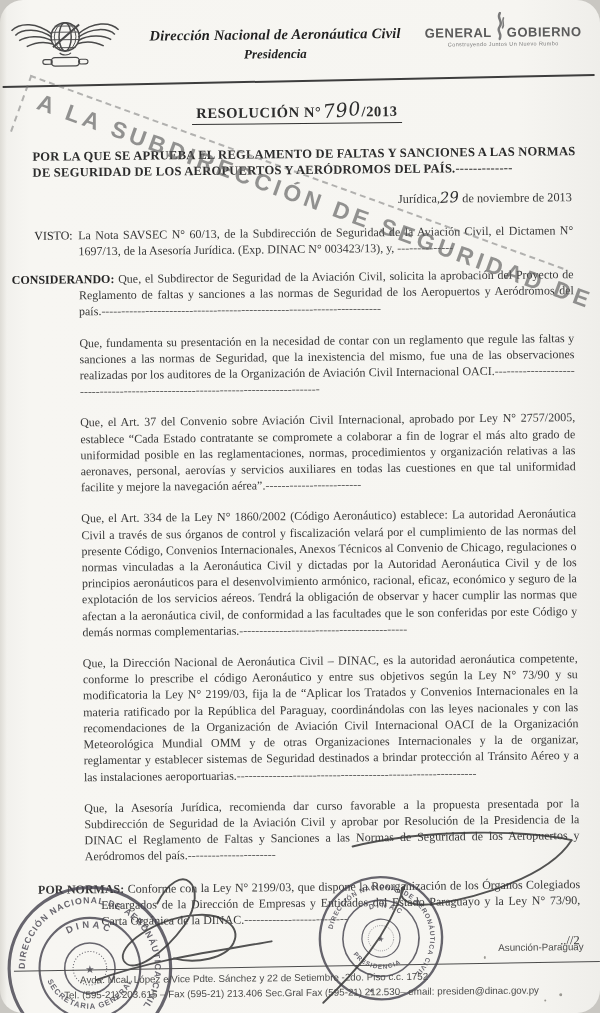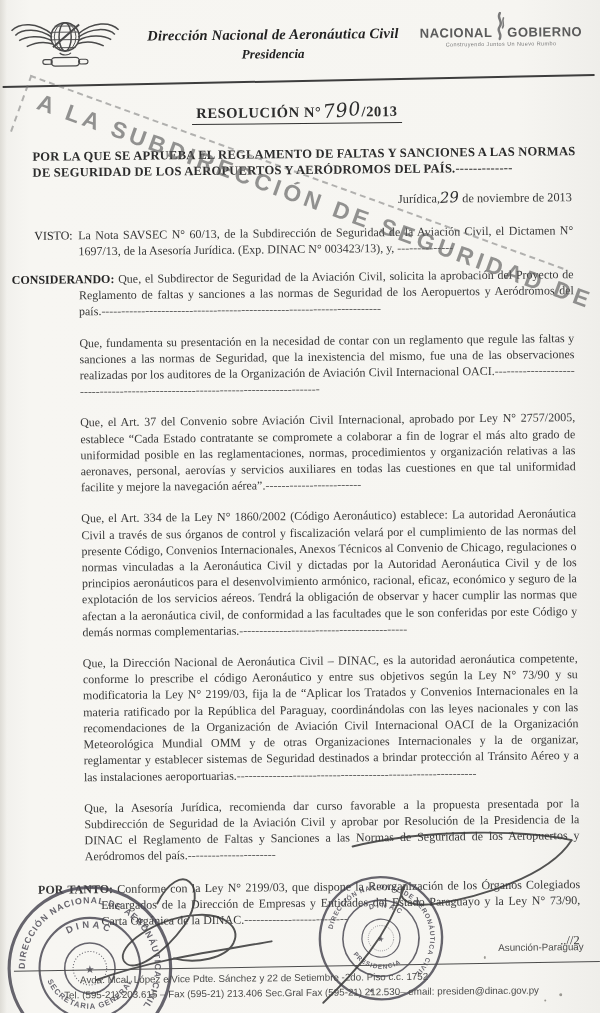--- a/index.html
+++ b/index.html
@@ -1,20 +1,20 @@
 <!DOCTYPE html>
 <html><head>
 <meta charset="utf-8">
 <style>
   html,body{margin:0;padding:0;}
   body{background:#c9c7c2;font-family:"Liberation Serif",serif;}
   .page{
     position:relative;width:600px;height:1013px;margin:0 auto;
     background:linear-gradient(90deg,#dedcd6 0px,#f2f1ed 7px,#f7f6f2 30px,#f6f5f1 520px,#efeeea 600px);
-    overflow:hidden;color:#383838;
+    overflow:hidden;color:#383838;border-radius:23px;
   }
   .tilt{position:absolute;inset:0;transform:rotate(-0.6deg);transform-origin:50% 40%;}
   
   .hdr{display:flex;align-items:flex-start;padding:10px 14px 0 12px;}
   .hdr-logo{flex:0 0 118px;}
   .hdr-center{flex:1;text-align:center;padding-top:16px;}
   .org{font-style:italic;font-weight:bold;font-size:14.5px;color:#222;letter-spacing:.2px;}
   .org-sub{font-style:italic;font-weight:bold;font-size:13px;color:#222;margin-top:3px;}
   .gov{flex:0 0 158px;padding-top:4px;text-align:center;color:#5b5b5b;}
   .gov-row{display:flex;align-items:flex-end;justify-content:center;font-family:"Liberation Sans",sans-serif;font-weight:bold;font-size:13px;letter-spacing:.5px;}
@@ -78,21 +78,21 @@
           <rect x="36" y="50" width="10" height="5" rx="2.5" stroke-width="1.2"></rect>
           <rect x="74" y="50" width="10" height="5" rx="2.5" stroke-width="1.2"></rect>
         </svg>
       </div>
       <div class="hdr-center">
         <div class="org">Dirección Nacional de Aeronáutica Civil</div>
         <div class="org-sub">Presidencia</div>
       </div>
       <div class="gov">
         <div class="gov-row">
-          <span>NACIONAL</span>
+          <span>GENERAL</span>
           <svg width="13" height="30" viewBox="0 0 13 30" fill="none" stroke="#7a7a7a" stroke-width="2.4" stroke-linecap="round">
             <path d="M7,1 C3,7 11,9 6.5,15 C3,19.5 9.5,21 6.5,27"></path>
             <path d="M10.5,6 C8.5,10 12,12 9.5,16" stroke-width="1.6"></path>
           </svg>
           <span>GOBIERNO</span>
         </div>
         <div class="gov-tag">Construyendo Juntos Un Nuevo Rumbo</div>
       </div>
     </div>
     <hr class="hdr-rule">
@@ -112,21 +112,21 @@
       </div>
 
       <p class="hangpara"><b>CONSIDERANDO:</b> <span>Que, el Subdirector de Seguridad de la Aviación Civil, solicita la aprobación del Proyecto de Reglamento de faltas y sanciones a las normas de Seguridad de los Aeropuertos y Aeródromos del país.----------------------------------------------------------------------</span></p>
 
       <p class="que">Que, fundamenta su presentación en la necesidad de contar con un reglamento que regule las faltas y sanciones a las normas de Seguridad, que la inexistencia del mismo, fue una de las observaciones realizadas por los auditores de la Organización de Aviación Civil Internacional OACI.--------------------------------------------------------------------------------</p>
       <p class="que">Que, el Art. 37 del Convenio sobre Aviación Civil Internacional, aprobado por Ley N° 2757/2005, establece “Cada Estado contratante se compromete a colaborar a fin de lograr el más alto grado de uniformidad posible en las reglamentaciones, normas, procedimientos y organización relativas a las aeronaves, personal, aerovías y servicios auxiliares en todas las cuestiones en que tal uniformidad facilite y mejore la navegación aérea”.------------------------</p>
       <p class="que">Que, el Art. 334 de la Ley N° 1860/2002 (Código Aeronáutico) establece: La autoridad Aeronáutica Civil a través de sus órganos de control y fiscalización velará por el cumplimiento de las normas del presente Código, Convenios Internacionales, Anexos Técnicos al Convenio de Chicago, regulaciones o normas vinculadas a la Aeronáutica Civil y dictadas por la Autoridad Aeronáutica Civil y de los principios aeronáuticos para el desenvolvimiento armónico, racional, eficaz, económico y seguro de la explotación de los servicios aéreos. Tendrá la obligación de observar y hacer cumplir las normas que afectan a la aeronáutica civil, de conformidad a las facultades que le son conferidas por este Código y demás normas complementarias.------------------------------------------</p>
       <p class="que">Que, la Dirección Nacional de Aeronáutica Civil – DINAC, es la autoridad aeronáutica competente, conforme lo prescribe el código Aeronáutico y entre sus objetivos según la Ley N° 73/90 y su modificatoria la Ley N° 2199/03, fija la de “Aplicar los Tratados y Convenios Internacionales en la materia ratificado por la República del Paraguay, coordinándolas con las leyes nacionales y con las recomendaciones de la Organización de Aviación Civil Internacional OACI de la Organización Meteorológica Mundial OMM y de otras Organizaciones Internacionales y la de organizar, reglamentar y establecer sistemas de Seguridad destinados a brindar protección al Tránsito Aéreo y a las instalaciones aeroportuarias.------------------------------------------------------------</p>
       <p class="que">Que, la Asesoría Jurídica, recomienda dar curso favorable a la propuesta presentada por la Subdirección de Seguridad de la Aviación Civil y aprobar por Resolución de la Presidencia de la DINAC el Reglamento de Faltas y Sanciones a las Normas de Seguridad de los Aeropuertos y Aeródromos del país.----------------------</p>
 
-      <p class="pt"><b>POR TANTO:</b> <span>Conforme con la Ley N° 2199/03, que dispone la Reorganización de los Órganos Colegiados Encargados de la Dirección de Empresas y Entidades del Estado Paraguayo y la Ley N° 73/90, Carta Orgánica de la DINAC.--------------------------</span></p>
+      <p class="pt"><b>POR NORMAS:</b> <span>Conforme con la Ley N° 2199/03, que dispone la Reorganización de los Órganos Colegiados Encargados de la Dirección de Empresas y Entidades del Estado Paraguayo y la Ley N° 73/90, Carta Orgánica de la DINAC.--------------------------</span></p>
     </div>
 
     <div class="routing-border"></div>
     <div class="routing">A LA SUBDIRECCIÓN DE SEGURIDAD DE LA AVIACIÓN CIVIL</div>
 
     <div class="stamp" style="left:-2px;top:880px;">
       <svg width="172" height="172" viewBox="0 0 164 164" style="opacity:.82">
         <defs>
           <path id="ringL" d="M20,82 A62,62 0 1 1 144,82 A62,62 0 0 1 120,131"></path>
           <path id="topL" d="M47,64 A40,40 0 0 1 117,64"></path>

